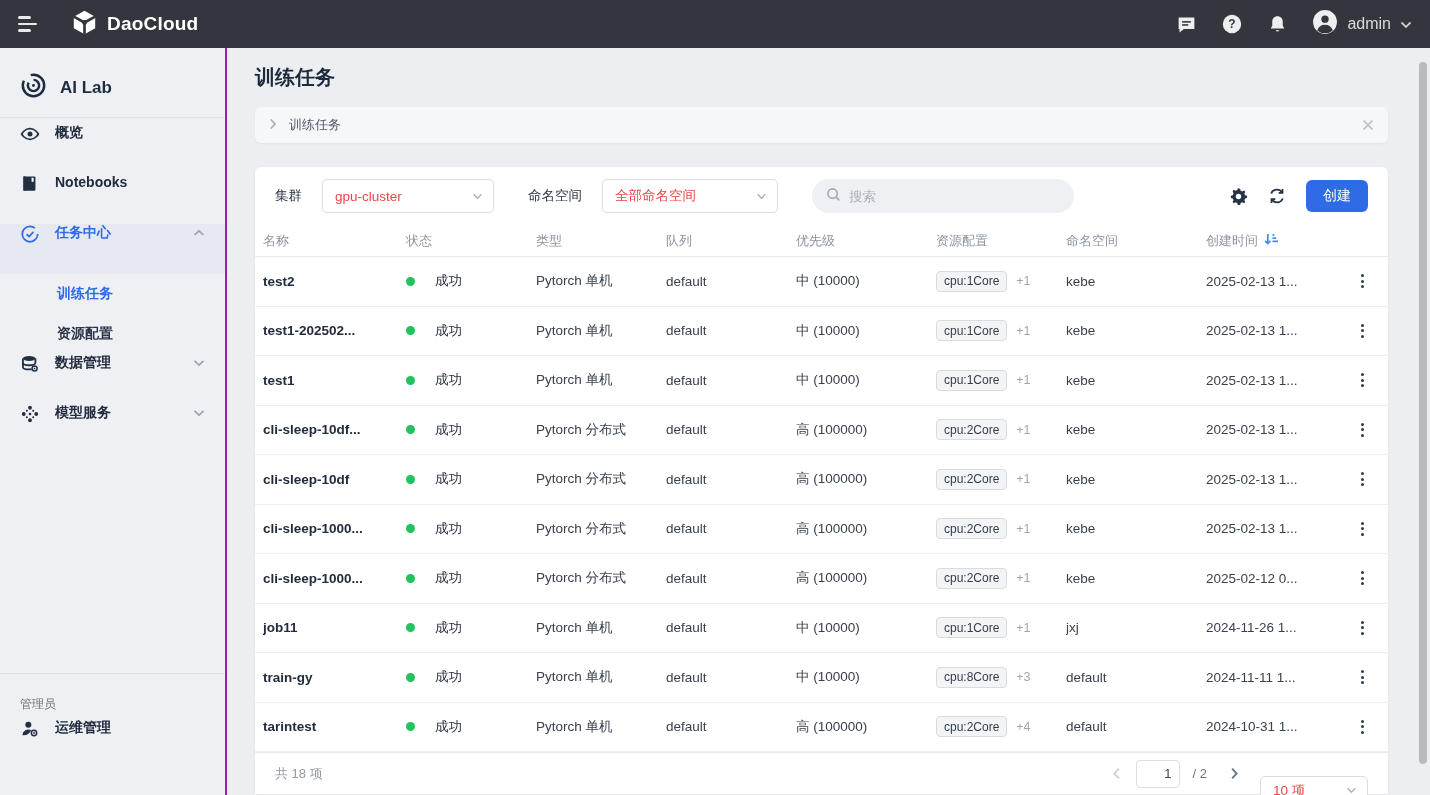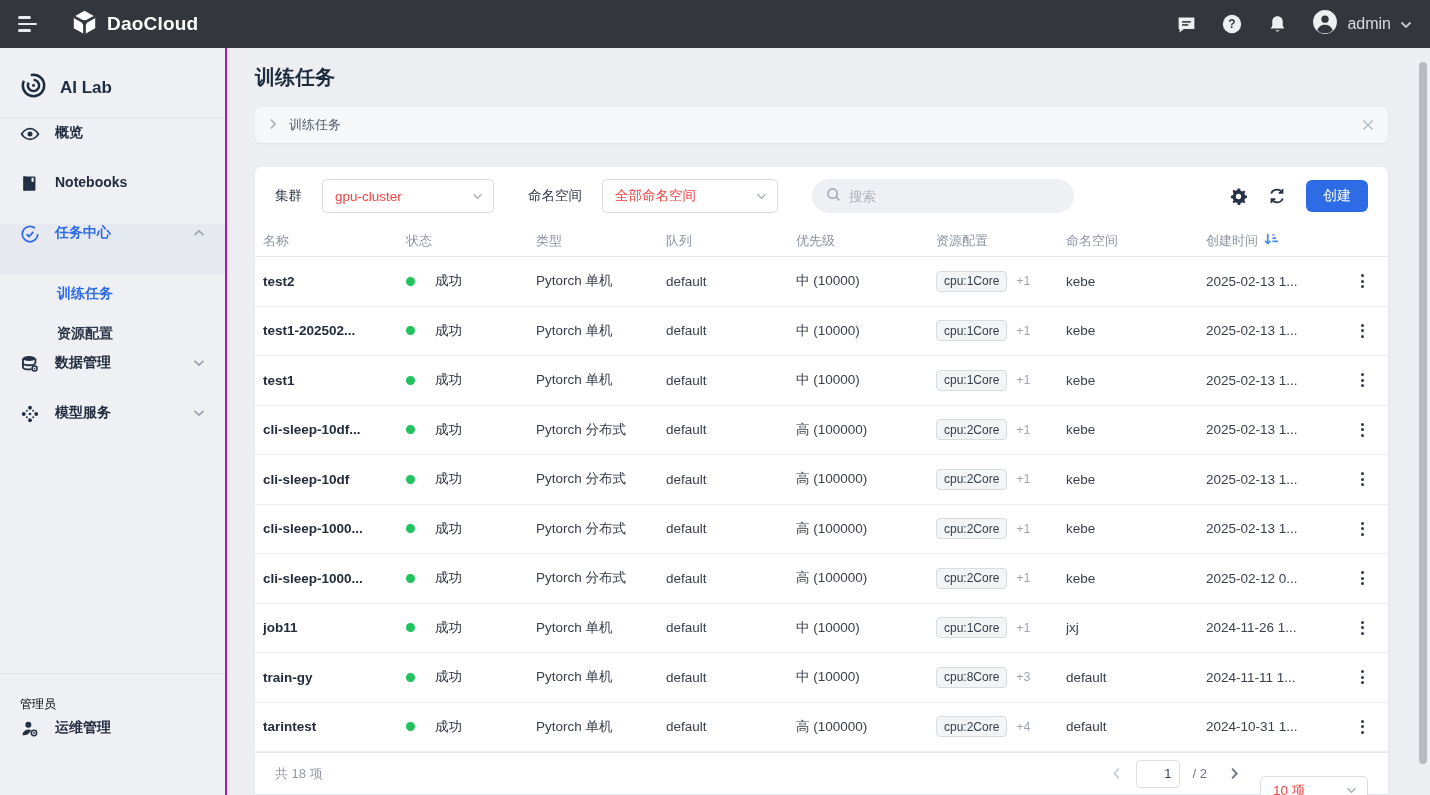--- a/index.html
+++ b/index.html
@@ -40,21 +40,21 @@
   .product-name{font-size:17px;font-weight:bold;color:#1d2d41;}
   .workspace{margin:2px 12px 10px 12px;height:44px;border-radius:8px;background:#e2e6ee;display:flex;align-items:center;gap:12px;padding:0 14px;cursor:pointer;}
   .workspace-name{font-size:15px;font-weight:bold;color:#1d2d41;flex:1;}
   .sb-divider{height:1px;background:#e0e2e8;margin:2px 0 6px 0;}
   .nav-item{height:50px;display:flex;align-items:flex-start;gap:15px;padding:0 20px;cursor:pointer;font-size:14px;font-weight:bold;color:#222c3e;}
   .nav-item .lbl{flex:1;}
   .nav-item.active{background:#e6e9f0;color:var(--accent);}
   .sub-item{height:40px;display:flex;align-items:center;padding:0 0 0 57px;font-size:14px;font-weight:bold;color:#2a3547;cursor:pointer;}
   .sub-item.active{color:var(--accent);}
   .sb-spacer{flex:1;}
-  .admin-label{font-size:12px;color:#000000;padding:16px 20px 6px 20px;}
+  .admin-label{font-size:12px;color:#737373;padding:16px 20px 6px 20px;}
   .icon20{width:20px;height:20px;flex:0 0 20px;}
 
   
   main{flex:1;min-width:0;padding:16px 42px 0 28px;position:relative;}
   .page-title{font-size:20px;font-weight:bold;color:#1c2a3d;margin-bottom:16px;}
   .breadcrumb-bar{height:36px;background:#f6f7f9;border-radius:6px;box-shadow:0 1px 2px rgba(30,40,60,.06);display:flex;align-items:center;gap:12px;padding:0 14px;}
   .breadcrumb-label{font-size:13px;color:#535c6a;}
   .bc-close{margin-left:auto;background:none;border:none;cursor:pointer;display:flex;}
 
   .card{margin-top:24px;background:#fff;border-radius:6px 6px 0 0;box-shadow:0 1px 3px rgba(30,40,60,.07);height:627px;display:flex;flex-direction:column;}

